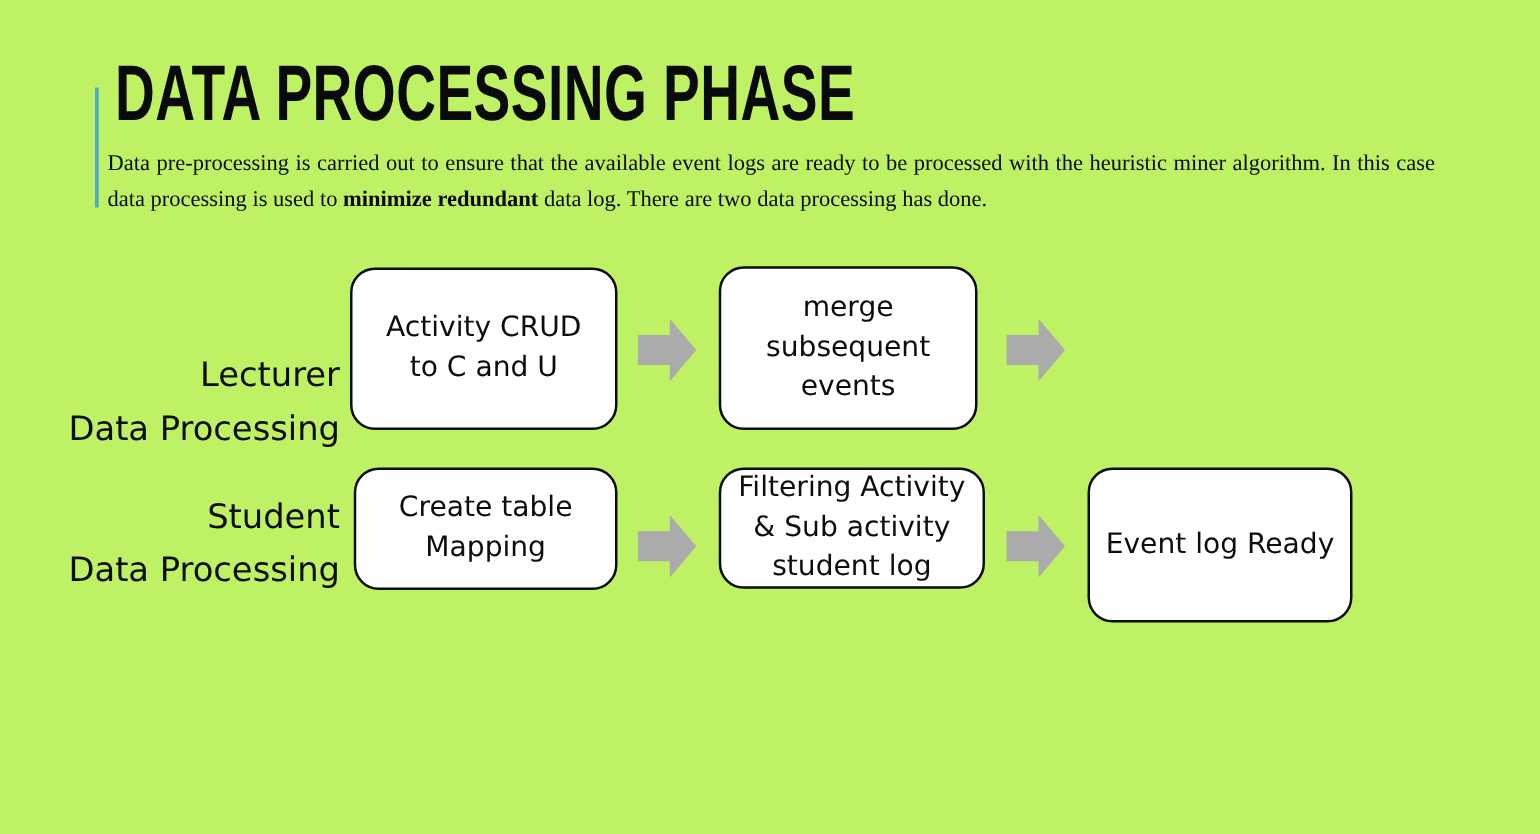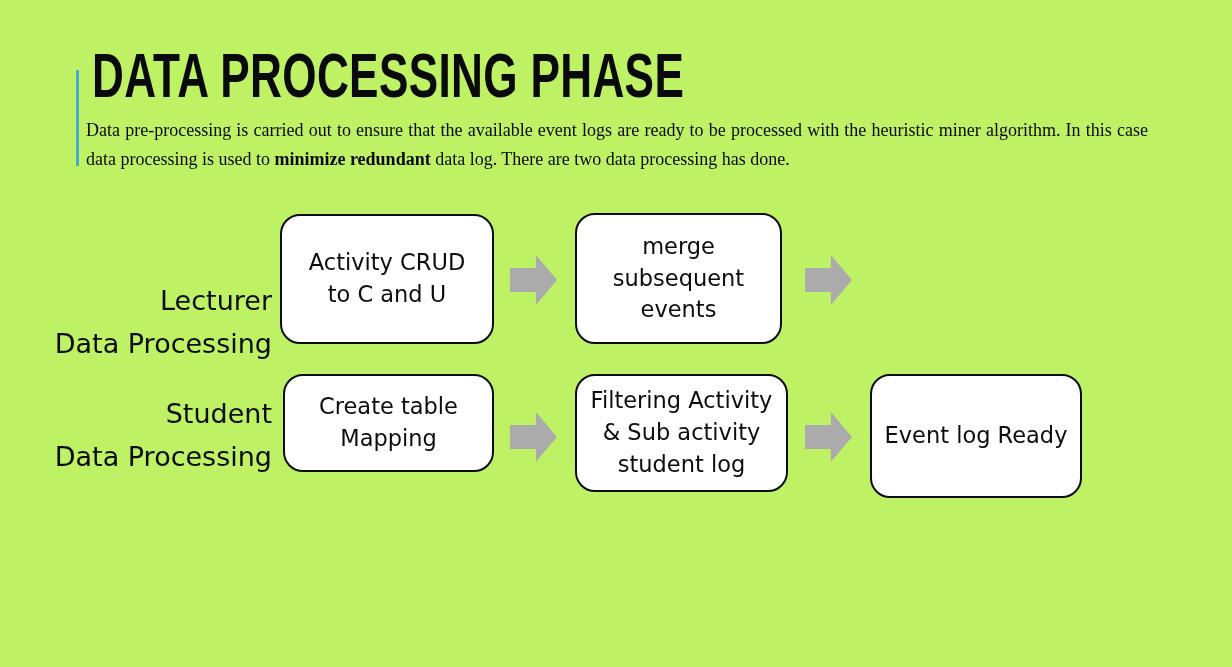--- a/index.html
+++ b/index.html
@@ -30,21 +30,21 @@
     position:absolute; background:#ffffff; border:2.5px solid #0d0d0d;
     border-radius:20px; box-sizing:border-box;
     display:flex; align-items:center; justify-content:center;
     text-align:center; font-size:22.5px; line-height:1.42;
     white-space:pre-line; color:#0d0d0d; padding:0 8px;
   }
   .b11 { left:280px; top:214px; width:214px; height:130px; }
   .b12 { left:575px; top:213px; width:207px; height:131px; }
   .b13 { left:870px; top:214px; width:212px; height:130px; }
   .b21 { left:283px; top:374px; width:211px; height:98px; }
-  .b22 { left:575px; top:374px; width:213px; height:118px; }
+  .b22 { left:575px; top:374px; width:213px; height:97px; }
   .b23 { left:870px; top:374px; width:212px; height:124px; }
   .arrow {
     position:absolute; width:47px; height:50px;
     clip-path:polygon(0 26%, 55% 26%, 55% 0, 100% 50%, 55% 100%, 55% 74%, 0 74%);
   }
   .a11 { left:510px; top:255px; }
   .a12 { left:805px; top:255px; }
   .a21 { left:510px; top:412px; }
   .a22 { left:805px; top:412px; }
 </style>

